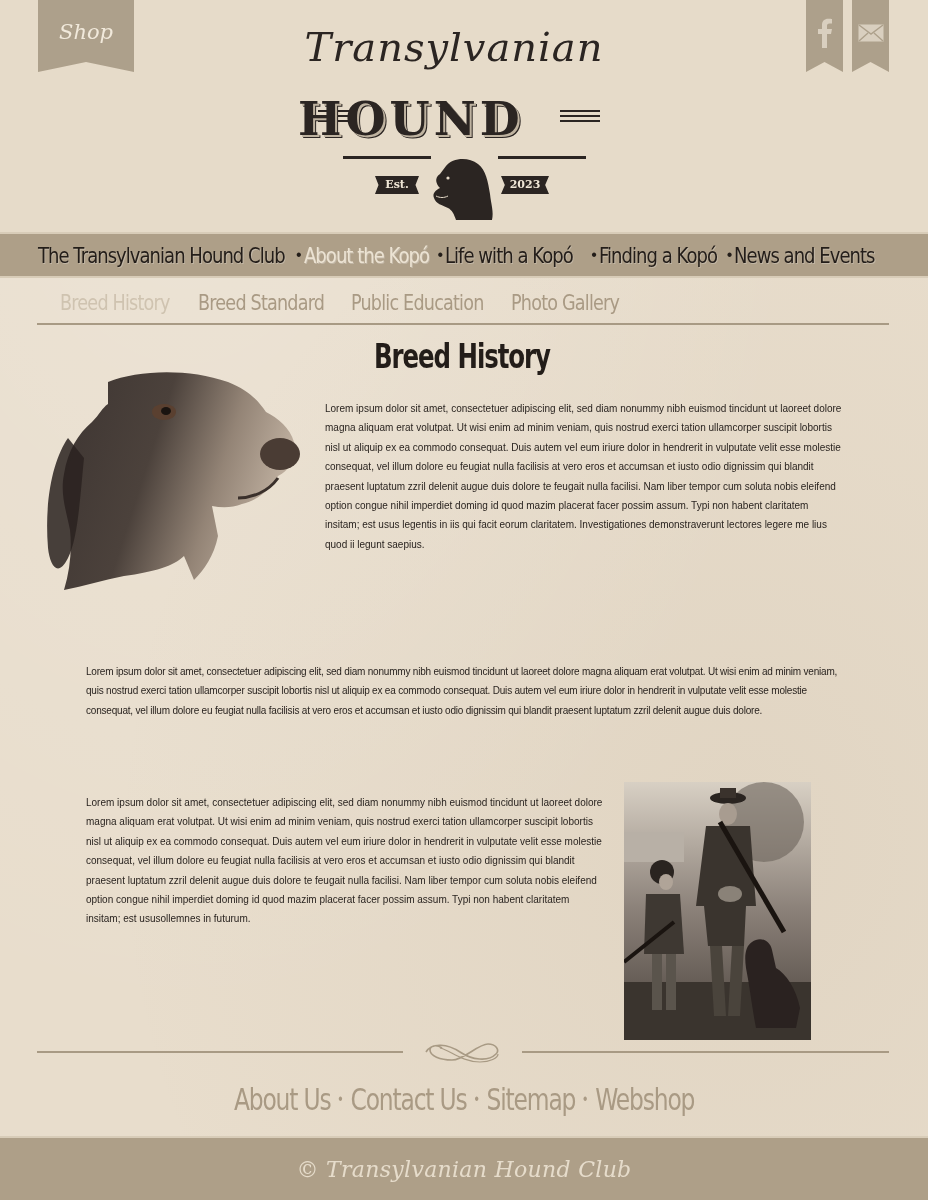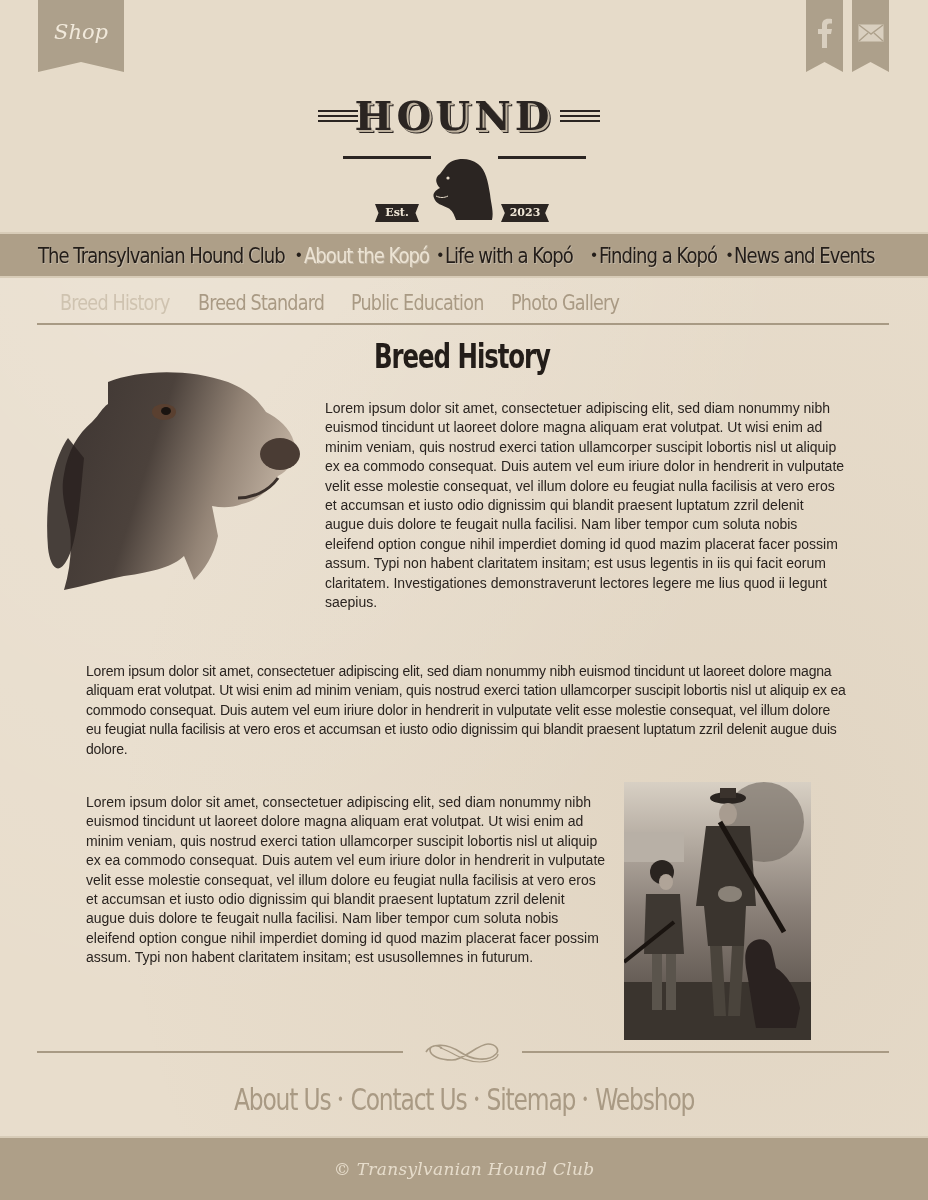--- a/index.html
+++ b/index.html
@@ -12,53 +12,52 @@
     font-family: "Liberation Sans", sans-serif;
     color: #2a2420;
     position: relative;
   }
   
   .header { position: absolute; left: 0; top: 0; width: 928px; height: 232px; background: #e6dbc9; }
   .ribbon {
     position: absolute; top: 0; background: #ada08b;
     clip-path: polygon(0 0, 100% 0, 100% 100%, 50% 86%, 0 100%);
   }
-  .shop-ribbon { left: 38px; width: 86px; height: 72px; }
+  .shop-ribbon { left: 38px; width: 96px; height: 72px; }
   .shop-ribbon span {
     position: absolute; left: 0; right: 0; top: 20px; text-align: center;
     font-family: "DejaVu Serif", serif; font-style: italic; font-size: 21px; color: #f1e9db;
   }
   .fb-ribbon { left: 806px; width: 37px; height: 72px; }
   .mail-ribbon { left: 852px; width: 37px; height: 72px; }
   .ribbon .icon { position: absolute; left: 0; right: 0; top: 18px; display: flex; justify-content: center; }
 
   .logo { position: absolute; left: 298px; top: 14px; width: 312px; height: 210px; }
   .logo .script {
     position: absolute; left: 0; right: 0; top: 10px; text-align: center;
     font-family: "DejaVu Serif", serif; font-style: italic; font-size: 40px; color: #2b2522; letter-spacing: 1px;
   }
   .logo .hound {
-    position: absolute; left: 0; right: 0; top: 78px; text-align: center;
-    font-family: "DejaVu Serif", serif; font-weight: bold; font-size: 40px; letter-spacing: 4px; color: #2b2522;
+    position: absolute; left: 0; right: 0; top: 78px; text-align: left;
+    font-family: "DejaVu Serif", serif; font-weight: bold; font-size: 46px; letter-spacing: 4px; color: #2b2522;
     text-shadow: 2px 2px 0 #bfb3a0, 3px 3px 0 #2b2522;
   }
   .logo .lines-l, .logo .lines-r { position: absolute; top: 96px; width: 40px; height: 18px; }
   .logo .lines-l { left: 20px; } .logo .lines-r { right: 10px; }
   .logo .lines-l i, .logo .lines-r i { display: block; height: 2px; background: #2b2522; margin-bottom: 3px; }
   .logo .club {
     position: absolute; left: 0; right: 0; top: 124px; text-align: center;
     font-family: "DejaVu Sans", sans-serif; font-weight: bold; font-size: 15px; letter-spacing: 2px; color: #2b2522;
   }
   .logo .rule { position: absolute; top: 142px; height: 3px; background: #2b2522; }
   .logo .rule.l { left: 45px; width: 88px; } .logo .rule.r { left: 200px; width: 88px; }
   .banner-tag {
     position: absolute; top: 162px; height: 18px; background: #2b2522; color: #efe6d6;
     font-family: "DejaVu Serif", serif; font-weight: bold; font-size: 11px; line-height: 18px; text-align: center;
     clip-path: polygon(0 0, 100% 0, 92% 50%, 100% 100%, 0 100%, 8% 50%);
-    margin-top: 28px;
   }
   .banner-tag.est { left: 77px; width: 44px; }
   .banner-tag.year { left: 203px; width: 48px; }
   .logo .dog { position: absolute; left: 128px; top: 142px; width: 70px; height: 66px; }
 
   
   .mainnav {
     position: absolute; left: 0; top: 232px; width: 928px; height: 46px;
     background: #ae9f88; border-top: 2px solid #d8ccb8; border-bottom: 2px solid #d8ccb8;
     display: flex; align-items: center; padding-left: 38px;
@@ -79,21 +78,21 @@
   }
   .subnav .item.active { color: #cfc3b0; }
   .subnav-rule { position: absolute; left: 37px; top: 323px; width: 852px; height: 2px; background: #a89a84; }
 
   .page-title {
     position: absolute; left: 374px; top: 336px;
     font-family: "DejaVu Sans", sans-serif; font-size: 34px; color: #231d19; letter-spacing: -1.5px;
     transform: scaleX(0.72); transform-origin: left center; white-space: nowrap;
   }
   .body-text {
-    position: absolute; font-family: "Liberation Sans", sans-serif; font-size: 14px; line-height: 19.4px; color: #2a2420;
+    position: absolute; font-family: "Liberation Sans", sans-serif; font-size: 10px; line-height: 19.4px; color: #2a2420;
   }
   .p1 { left: 325px; top: 399px; width: 520px; }
   .p2 { left: 86px; top: 662px; width: 760px; letter-spacing: -0.2px; }
   .p3 { left: 86px; top: 793px; width: 520px; }
 
   .dog-sketch { position: absolute; left: 38px; top: 368px; width: 265px; height: 242px; }
   .photo { position: absolute; left: 624px; top: 782px; width: 187px; height: 258px; background: #5a5048; overflow: hidden; }
 
   .footer-rule { position: absolute; top: 1051px; height: 2px; background: #a89a84; }
   .footer-rule.l { left: 37px; width: 366px; } .footer-rule.r { left: 522px; width: 367px; }
@@ -103,21 +102,21 @@
     position: absolute; left: 0; width: 928px; top: 1078px; height: 42px; display: flex; justify-content: center; align-items: center;
   }
   .footer-links .inner { display: inline-flex; align-items: center; transform: scaleX(0.78); }
   .footer-links .item { font-family: "DejaVu Sans", sans-serif; font-size: 30px; color: #a99a84; letter-spacing: -1.5px; white-space: nowrap; }
   .footer-links .sep { font-size: 16px; color: #a99a84; margin: 0 10px; }
 
   .copyright-bar {
     position: absolute; left: 0; top: 1136px; width: 928px; height: 64px; background: #ae9f88;
     border-top: 2px solid #d8ccb8; display: flex; justify-content: center; align-items: center;
   }
-  .copyright-bar span { font-family: "DejaVu Serif", serif; font-style: italic; font-size: 17px; color: #e6dccb; letter-spacing: 0.3px; }
+  .copyright-bar span { font-family: "DejaVu Serif", serif; font-style: italic; font-size: 22px; color: #e6dccb; letter-spacing: 0.3px; }
 </style>
 </head>
 <body>
 
 <div class="header">
   <a class="ribbon shop-ribbon">
     <span>Shop</span>
   </a>
   <a class="ribbon fb-ribbon">
     <span class="icon">
@@ -129,20 +128,21 @@
   <a class="ribbon mail-ribbon">
     <span class="icon" style="top:24px">
       <svg width="26" height="18" viewBox="0 0 26 18">
           <rect x="0.5" y="0.5" width="25" height="17" fill="#d9cfbf"></rect>
           <path d="M1 1l12 9 12-9M1 17l9-8M25 17l-9-8" stroke="#ada08b" stroke-width="1.4" fill="none"></path>
         </svg>
     </span>
   </a>
 
   <div class="logo">
+    <div class="script">Transylvanian</div>
     <div class="lines-l">
         <i></i>
         <i></i>
         <i></i>
       </div>
     <div class="hound">HOUND</div>
     <div class="lines-r">
         <i></i>
         <i></i>
         <i></i>

